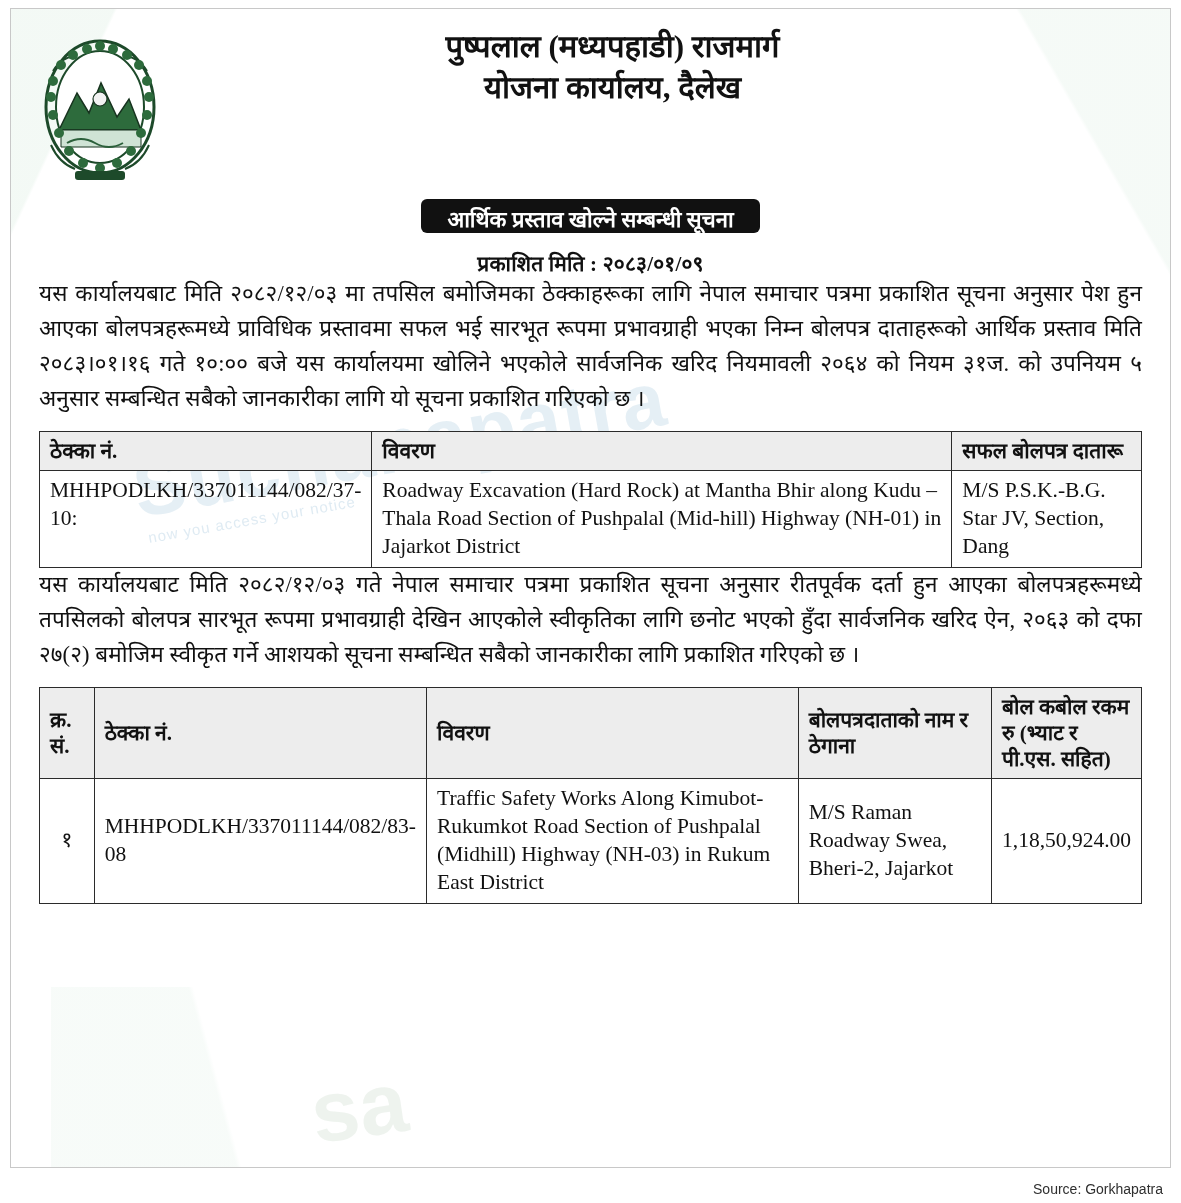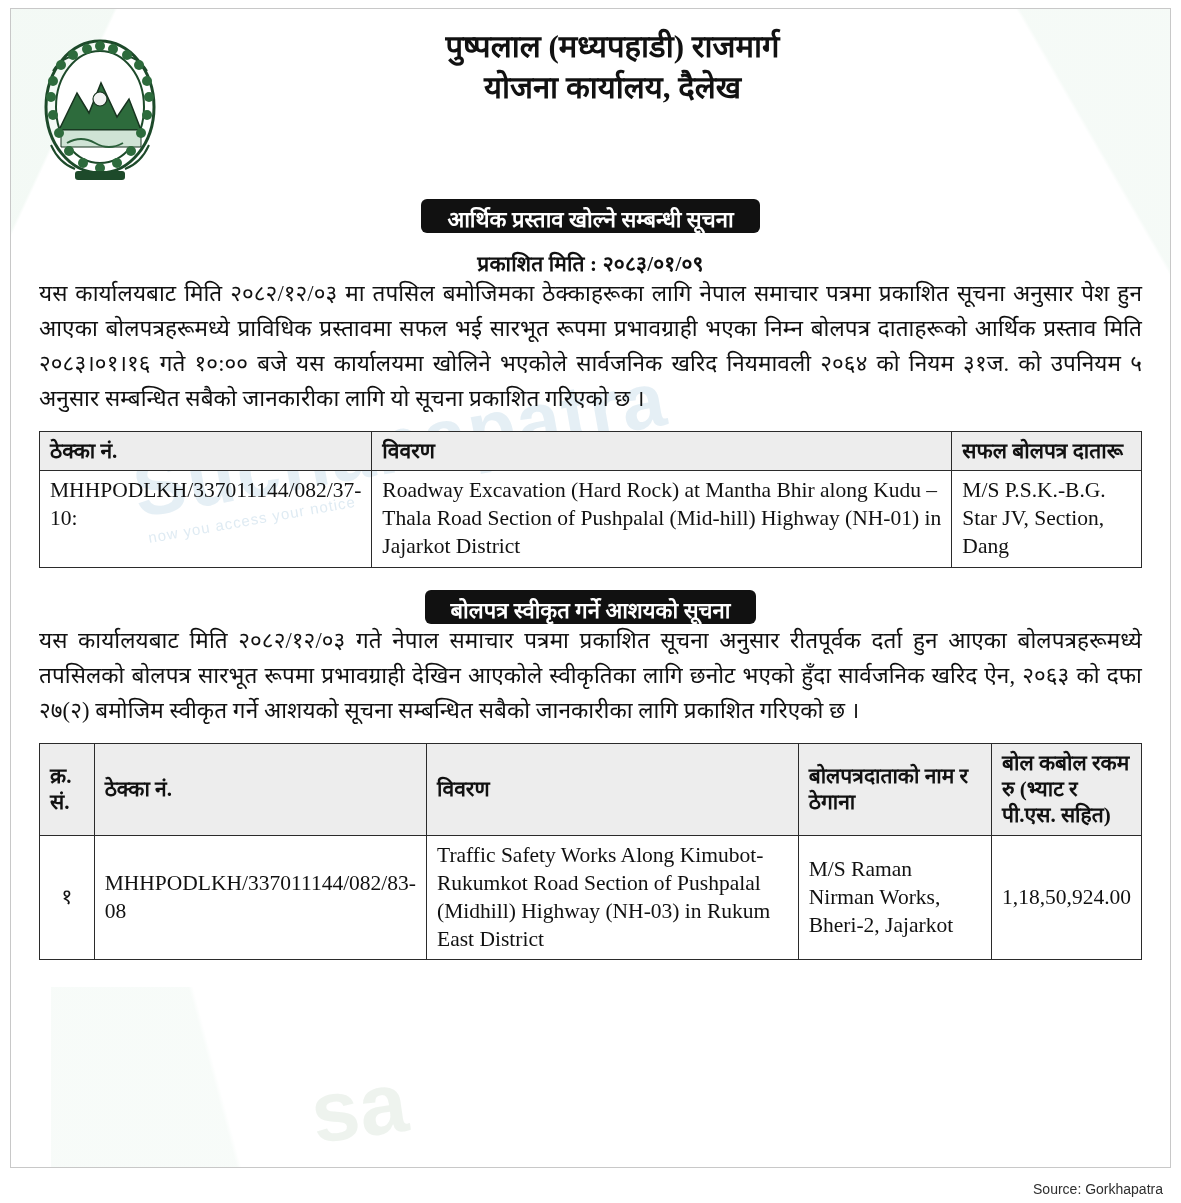--- a/index.html
+++ b/index.html
@@ -290,23 +290,20 @@
         </thead>
         <tbody>
           <tr>
             <td>MHHPODLKH/337011144/082/37-10:</td>
             <td>Roadway Excavation (Hard Rock) at Mantha Bhir along Kudu – Thala Road Section of Pushpalal (Mid-hill) Highway (NH-01) in Jajarkot District</td>
             <td class="cell-mid">M/S P.S.K.-B.G. Star JV, Section, Dang</td>
           </tr>
         </tbody>
       </table>
 
-      <div class="ribbon-wrap2">
-        <div class="ribbon">बोलपत्र स्वीकृत गर्ने आशयको सूचना</div>
-      </div>
 
       <div class="para">यस कार्यालयबाट मिति २०८२/१२/०३ गते नेपाल समाचार पत्रमा प्रकाशित सूचना अनुसार रीतपूर्वक दर्ता हुन आएका बोलपत्रहरूमध्ये तपसिलको बोलपत्र सारभूत रूपमा प्रभावग्राही देखिन आएकोले स्वीकृतिका लागि छनोट भएको हुँदा सार्वजनिक खरिद ऐन, २०६३ को दफा २७(२) बमोजिम स्वीकृत गर्ने आशयको सूचना सम्बन्धित सबैको जानकारीका लागि प्रकाशित गरिएको छ ।</div>
 
       <table class="tbl t2">
         <colgroup>
             <col class="c1">
             <col class="c2">
             <col class="c3">
             <col class="c4">
             <col>
@@ -318,21 +315,21 @@
             <th>विवरण</th>
             <th>बोलपत्रदाताको नाम र ठेगाना</th>
             <th>बोल कबोल रकम रु (भ्याट र पी.एस. सहित)</th>
           </tr>
         </thead>
         <tbody>
           <tr>
             <td class="cell-center">१</td>
             <td class="cell-mid">MHHPODLKH/337011144/082/83-08</td>
             <td>Traffic Safety Works Along Kimubot- Rukumkot Road Section of Pushpalal (Midhill) Highway (NH-03) in Rukum East District</td>
-            <td class="cell-mid">M/S Raman Nirman Works, Bheri-2, Jajarkot</td>
+            <td class="cell-mid">M/S Raman Roadway Swea, Bheri-2, Jajarkot</td>
             <td class="cell-center">1,18,50,924.00</td>
           </tr>
         </tbody>
       </table>
 
     </div>
   </div>
 
   <div class="source">Source: Gorkhapatra</div>
 </div>

